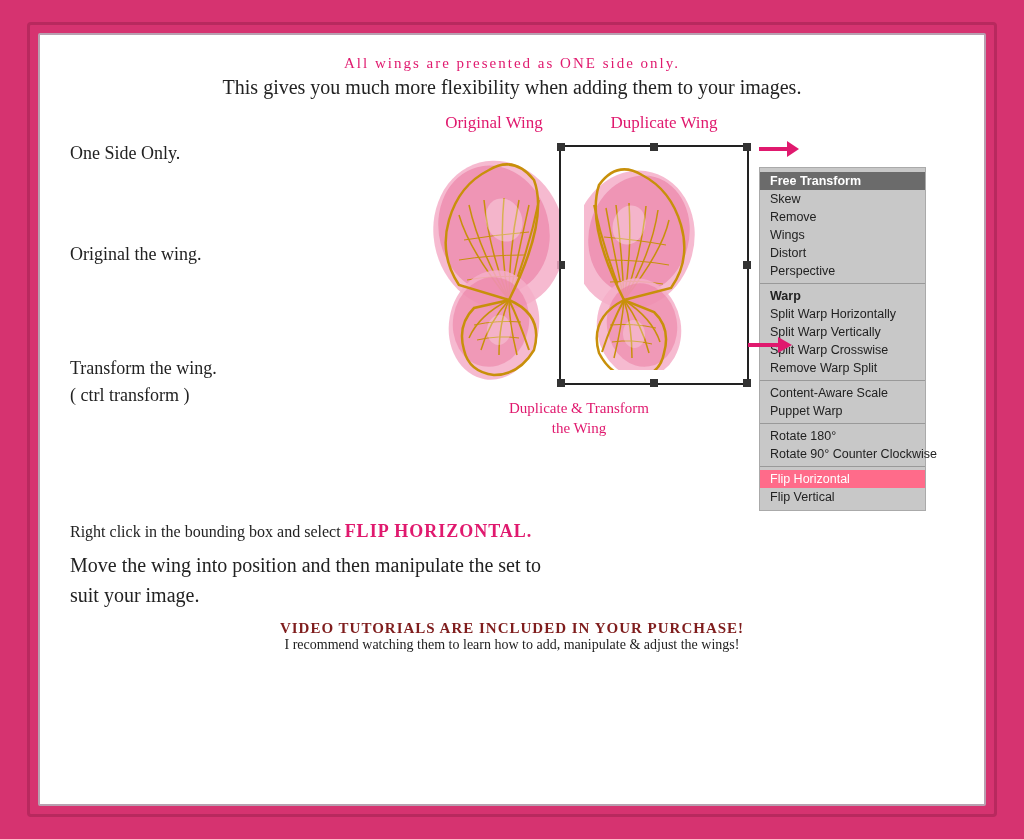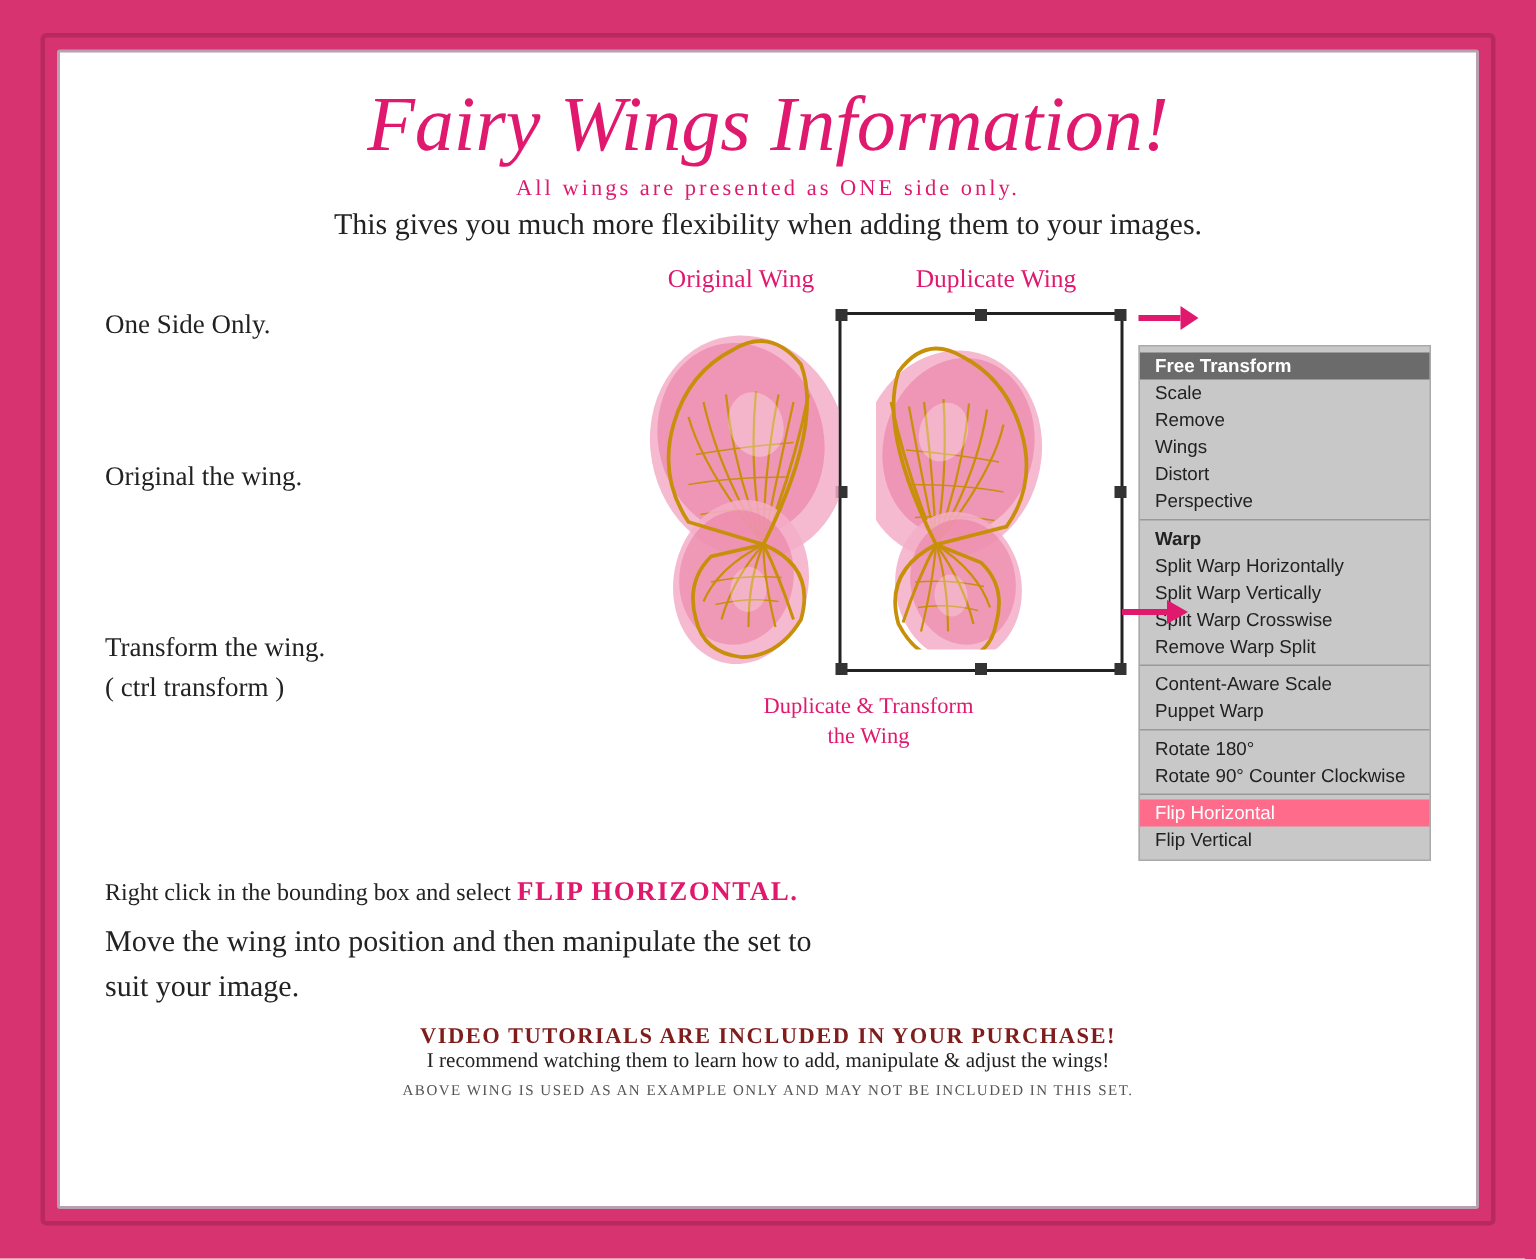--- a/index.html
+++ b/index.html
@@ -186,21 +186,21 @@
       margin-top: 0;
       position: relative;
     }
     .menu-panel {
       background: #c8c8c8;
       border: 1px solid #aaa;
       padding: 4px 0;
       font-size: 12.5px;
       font-family: Arial, sans-serif;
       color: #222;
-      width: 195px;
+      width: 167px;
       margin-top: 10px;
     }
     .menu-item {
       padding: 2px 10px;
       cursor: pointer;
       white-space: nowrap;
     }
     .menu-item.selected {
       background: #6b6b6b;
       color: white;
@@ -270,21 +270,20 @@
       width: 100%;
       height: 100%;
     }
   </style>
 </head>
 <body>
 
 <div class="outer-border">
   <div class="inner-card">
 
-    <div class="title">Fairy Wings Information!</div>
     <div class="subtitle-pink">All wings are presented as ONE side only.</div>
     <div class="subtitle-black">This gives you much more flexibility when adding them to your images.</div>
 
     <div class="main-content">
 
       <div class="left-section">
         <div class="label-one-side">One Side Only.</div>
         <div class="label-duplicate">Original the wing.</div>
         <div class="label-transform">Transform the wing.<br>( ctrl transform )</div>
       </div>
@@ -394,21 +393,21 @@
       </div>
 
       <div class="right-menu">
 
         <div style="display:flex; align-items:center; margin-top:28px; margin-bottom:4px;">
           <div style="width:28px; height:4px; background:#e0196e;"></div>
           <div style="width:0; height:0; border-top:8px solid transparent; border-bottom:8px solid transparent; border-left:12px solid #e0196e;"></div>
         </div>
         <div class="menu-panel">
           <div class="menu-item selected">Free Transform</div>
-          <div class="menu-item">Scale</div>
+          <div class="menu-item">Skew</div>
           <div class="menu-item">Remove</div>
           <div class="menu-item">Wings</div>
           <div class="menu-item">Distort</div>
           <div class="menu-item">Perspective</div>
           <div class="menu-divider"></div>
           <div class="menu-item bold">Warp</div>
           <div class="menu-item">Split Warp Horizontally</div>
           <div class="menu-item">Split Warp Vertically</div>
           <div class="menu-item">Split Warp Crosswise</div>
           <div class="menu-item">Remove Warp Split</div>
@@ -429,17 +428,16 @@
       <div class="flip-text">
         Right click in the bounding box and select&nbsp;<span class="highlight">FLIP HORIZONTAL.</span>
       </div>
       <div class="move-text">
         Move the wing into position and then manipulate the set to<br>suit your image.
       </div>
       <div class="video-section">
         <div class="video-title">VIDEO TUTORIALS ARE INCLUDED IN YOUR PURCHASE!</div>
         <div class="video-subtitle">I recommend watching them to learn how to add, manipulate &amp; adjust the wings!</div>
       </div>
-      <div class="footer-note">ABOVE WING IS USED AS AN EXAMPLE ONLY AND MAY NOT BE INCLUDED IN THIS SET.</div>
     </div>
 
   </div>
 </div>
 
 </body></html>

